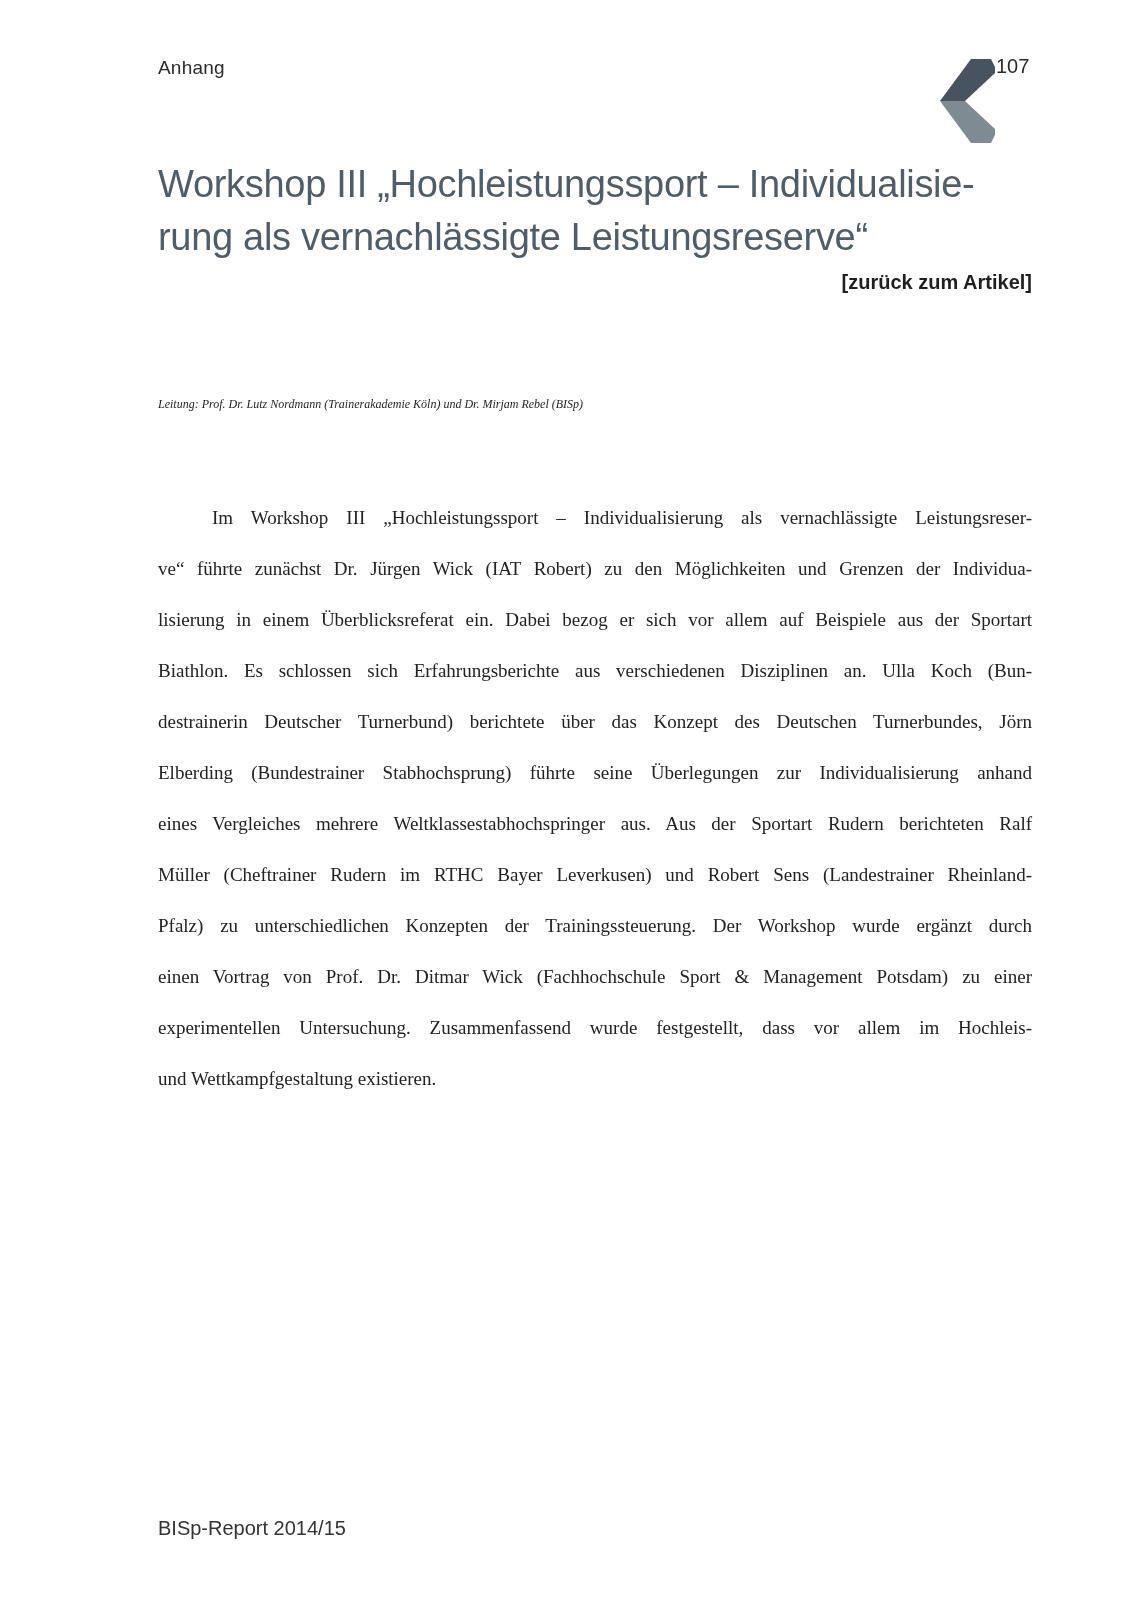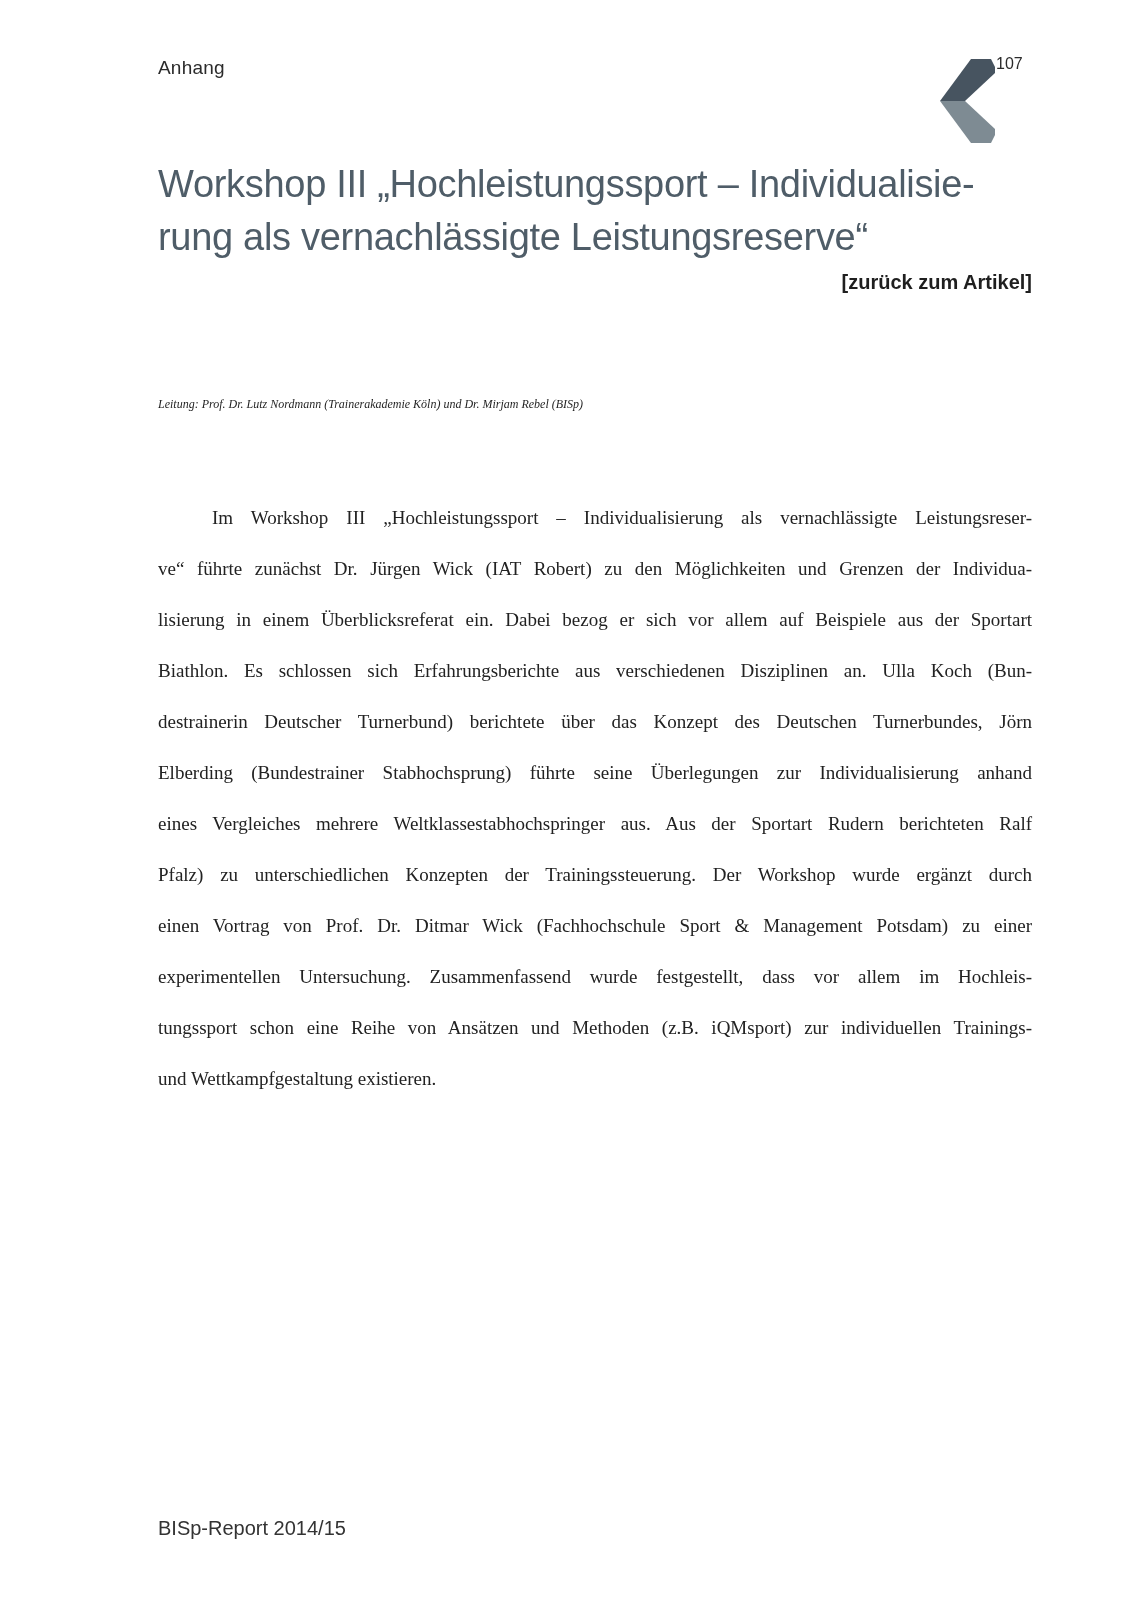--- a/index.html
+++ b/index.html
@@ -16,21 +16,21 @@
     left: 158px;
     top: 57px;
     font-size: 19px;
     color: #2b2b2b;
     letter-spacing: 0.2px;
   }
   .page-number {
     position: absolute;
     left: 996px;
     top: 55px;
-    font-size: 16px;
+    font-size: 20px;
     color: #2b2b2b;
   }
   .chevron {
     position: absolute;
     left: 940px;
     top: 59px;
     width: 55px;
     height: 84px;
   }
   .title {
@@ -115,22 +115,22 @@
   <p class="leitung">Leitung: Prof. Dr. Lutz Nordmann (Trainerakademie Köln) und Dr. Mirjam Rebel (BISp)</p>
 
   <div class="bodytext">
     <div class="bline indent">Im Workshop III „Hochleistungssport – Individualisierung als vernachlässigte Leistungsreser-</div>
     <div class="bline">ve“ führte zunächst Dr. Jürgen Wick (IAT Robert) zu den Möglichkeiten und Grenzen der Individua-</div>
     <div class="bline">lisierung in einem Überblicksreferat ein. Dabei bezog er sich vor allem auf Beispiele aus der Sportart</div>
     <div class="bline">Biathlon. Es schlossen sich Erfahrungsberichte aus verschiedenen Disziplinen an. Ulla Koch (Bun-</div>
     <div class="bline">destrainerin Deutscher Turnerbund) berichtete über das Konzept des Deutschen Turnerbundes, Jörn</div>
     <div class="bline">Elberding (Bundestrainer Stabhochsprung) führte seine Überlegungen zur Individualisierung anhand</div>
     <div class="bline">eines Vergleiches mehrere Weltklassestabhochspringer aus. Aus der Sportart Rudern berichteten Ralf</div>
+    <div class="bline">Müller (Cheftrainer Rudern im RTHC Bayer Leverkusen) und Robert Sens (Landestrainer Rheinland-</div>
     <div class="bline">Pfalz) zu unterschiedlichen Konzepten der Trainingssteuerung. Der Workshop wurde ergänzt durch</div>
     <div class="bline">einen Vortrag von Prof. Dr. Ditmar Wick (Fachhochschule Sport &amp; Management Potsdam) zu einer</div>
     <div class="bline">experimentellen Untersuchung. Zusammenfassend wurde festgestellt, dass vor allem im Hochleis-</div>
-    <div class="bline">tungssport schon eine Reihe von Ansätzen und Methoden (z.B. iQMsport) zur individuellen Trainings-</div>
     <div class="bline last">und Wettkampfgestaltung existieren.</div>
   </div>
 
   <div class="report-footer">BISp-Report 2014/15</div>
 
 </div>
 
 </body></html>

